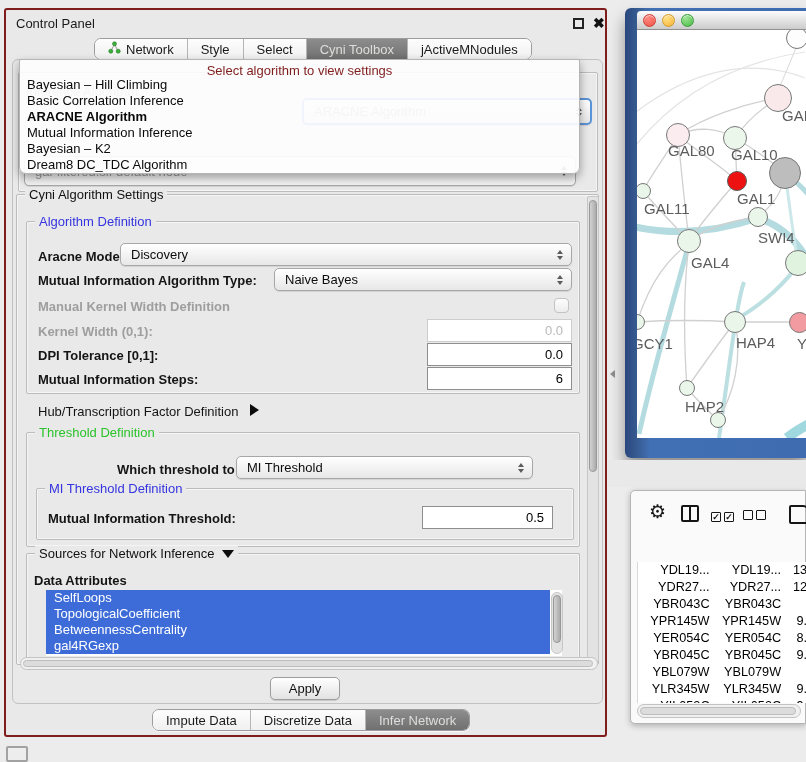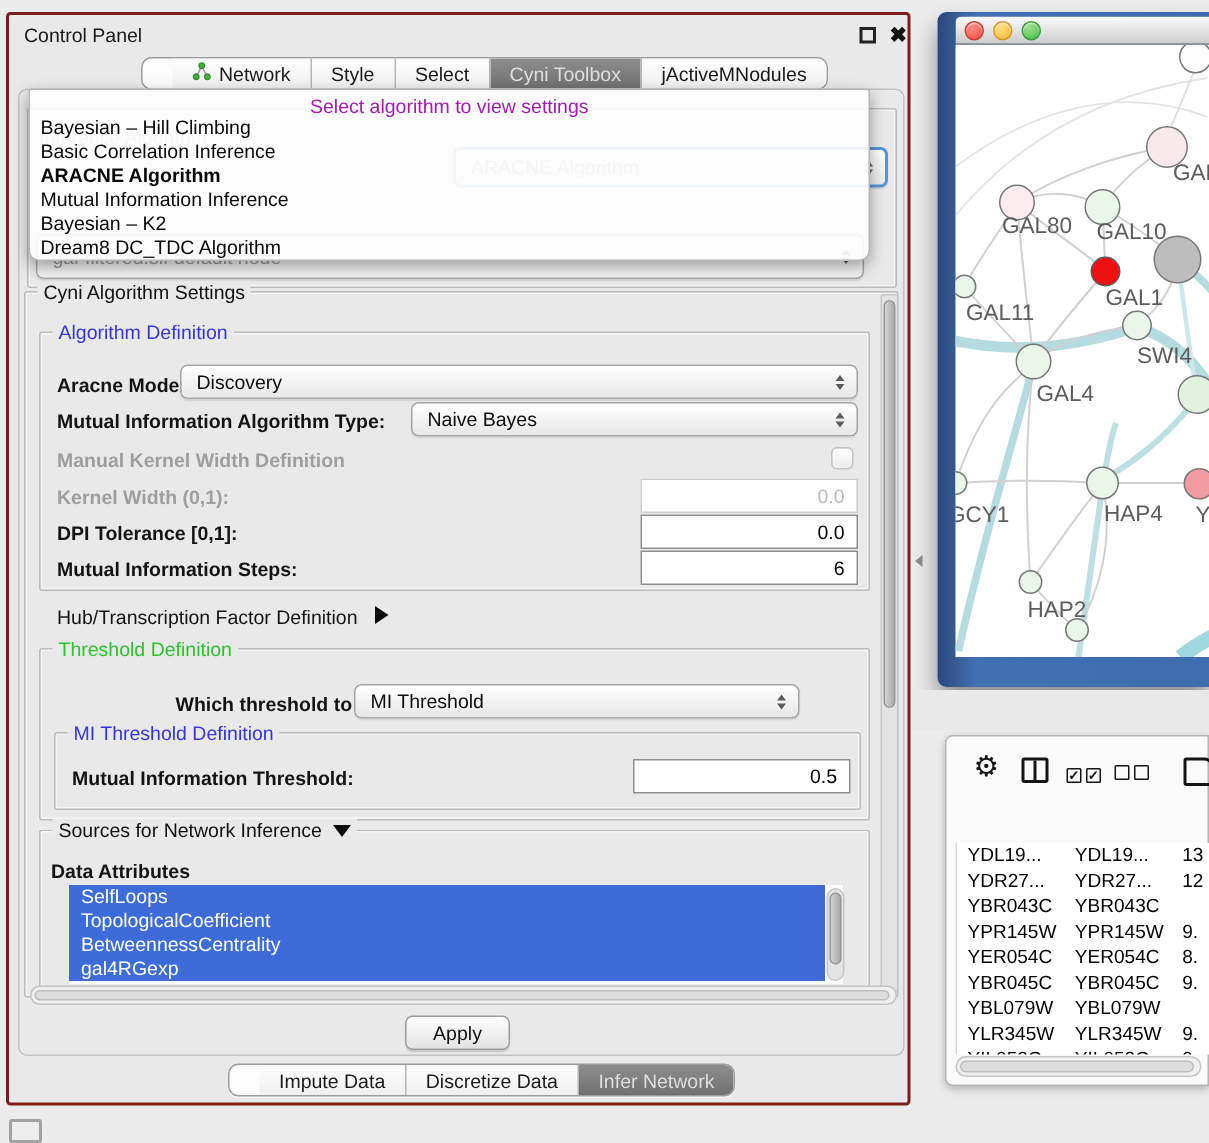--- a/index.html
+++ b/index.html
@@ -17,32 +17,32 @@
   #cp {
     position:absolute; left:4px; top:8px; width:603px; height:729px;
     background:#e9e9e9; border:2px solid #7f1d1d; border-radius:3px;
   }
   #cp-titlebar { position:absolute; left:0; top:0; width:100%; height:26px; }
   #cp-title { position:absolute; left:10px; top:6px; font-size:13px; color:#1a1a1a; }
   .float-btn { position:absolute; top:8px; width:11px; height:11px; border:2px solid #222; background:transparent; }
   .close-btn { position:absolute; top:5px; font-size:14px; font-weight:bold; color:#111; line-height:16px; }
 
   
-  .seg { position:absolute; display:flex; height:22px; border:1px solid #9c9c9c; border-radius:7px; overflow:hidden; background:#fcfcfc; box-shadow:0 1px 0 rgba(255,255,255,.7);padding-left:20px; }
+  .seg { position:absolute; display:flex; height:22px; border:1px solid #9c9c9c; border-radius:7px; overflow:hidden; background:#fcfcfc; box-shadow:0 1px 0 rgba(255,255,255,.7); }
   .seg .seg-item { display:flex; align-items:center; gap:5px; padding:0 13px; font-size:13px; color:#1a1a1a; background:linear-gradient(#fdfdfd,#f0f0f0); border-left:1px solid #b5b5b5; cursor:default; }
   .seg .seg-item:first-child { border-left:none; }
   .seg .seg-item.selected { background:linear-gradient(#8d8d8d,#707070); color:#dededc; }
 
   
   #popup {
     position:absolute; left:17px; top:57px; width:561px; height:115px;
     background:rgba(253,253,253,0.93); border:1px solid #b5b5b5;
     border-radius:2px 2px 7px 7px; box-shadow:0 4px 10px rgba(0,0,0,0.35); z-index:30;
   }
-  #popup .hint { position:absolute; left:0; top:3px; width:100%; text-align:center; color:#a21caf; font-size:13px; }
+  #popup .hint { position:absolute; left:0; top:3px; width:100%; text-align:center; color:#7f1d1d; font-size:13px; }
   .popup-item { position:absolute; left:6px; width:548px; height:16px; font-size:13px; color:#090909; padding-left:1px; line-height:16px; }
   .popup-item.em { font-weight:bold; }
 
   
   .group { position:absolute; border:1px solid #bcbcbc; border-radius:2px; box-shadow:inset 0 0 0 1px rgba(255,255,255,.55);text-decoration:underline; }
   .group-title { position:absolute; top:-8px; left:8px; background:#e9e9e9; padding:0 4px; font-size:13px; white-space:nowrap; }
 
   .combo { position:absolute; border:1px solid #a7a7a7; border-radius:5px;
     background:linear-gradient(#ffffff,#e7e7e7); display:flex; align-items:center;
     padding:0 24px 0 10px; font-size:13px; color:#0d0d0d; box-shadow:0 1px 1px rgba(0,0,0,.10); }
@@ -95,21 +95,21 @@
   .tb-icon { position:absolute; top:14px; }
   .gear { font-size:19px; color:#151515; line-height:19px; }
   .twopane { width:18px; height:17px; border:2px solid #151515; border-radius:2px; }
   .twopane::after { content:""; display:block; width:2px; height:13px; background:#151515; margin:0 auto; }
   .cb-sm { display:inline-block; width:10px; height:10px; border:1.5px solid #151515; border-radius:1px; font-size:9px; line-height:9px; text-align:center; color:#151515; font-weight:bold; margin-right:3px; }
   .doc-partial { width:20px; height:19px; border:2px solid #151515; border-radius:2px 6px 2px 2px; }
 
   #thead { position:absolute; left:6px; top:47px; width:170px; height:24px; background:#c4dfe9; border-top:1px solid #8f8f8f; border-left:1px solid #b0b0b0; display:flex; }
   .th { height:100%; display:flex; align-items:center; justify-content:center; font-size:12.5px; color:#111; border-right:1px solid #9fc7d4; }
   #tbody { position:absolute; left:6px; top:71px; width:170px; height:141px; overflow:hidden; background:#fff; border-left:1px solid #d9d9d9; }
-  .tr { display:flex; height:17px; }
+  .tr { display:flex; height:17px;text-align:right; }
   .td { font-size:12.7px; color:#000; line-height:17px; padding-left:7px; overflow:hidden; white-space:nowrap; }
 
   #mini-restore { position:absolute; left:6px; top:746px; width:22px; height:16px;
     border:2px solid #a2a2a2; background:#ededed; border-radius:2px; }
 </style>
 </head>
 <body>
 
 <div id="root">
 
@@ -240,21 +240,21 @@
       <span class="steppers">
           <span class="tri-up"></span>
           <span class="tri-dn"></span>
         </span>
     </div>
 
     <div class="group" style="left:30px; top:478px; width:538px; height:52px;">
       <span class="group-title" style="color:#3434e0;">MI Threshold Definition</span>
     </div>
     <div class="label bold" style="left:42px; top:501px;">Mutual Information Threshold:</div>
-    <div class="field" style="left:416px; top:496px; width:145px; height:23px;">
+    <div class="field" style="left:416px; top:496px; width:131px; height:23px;">
       <span>0.5</span>
     </div>
 
     <div class="group" style="left:20px; top:543px; width:554px; height:112px; border-bottom:none;">
       <span class="group-title" style="display:flex; align-items:center; gap:7px;">
         <span>Sources for Network Inference</span>
         <span class="arrow-down"></span>
       </span>
     </div>
     <div class="label bold" style="left:28px; top:563px;">Data Attributes</div>

